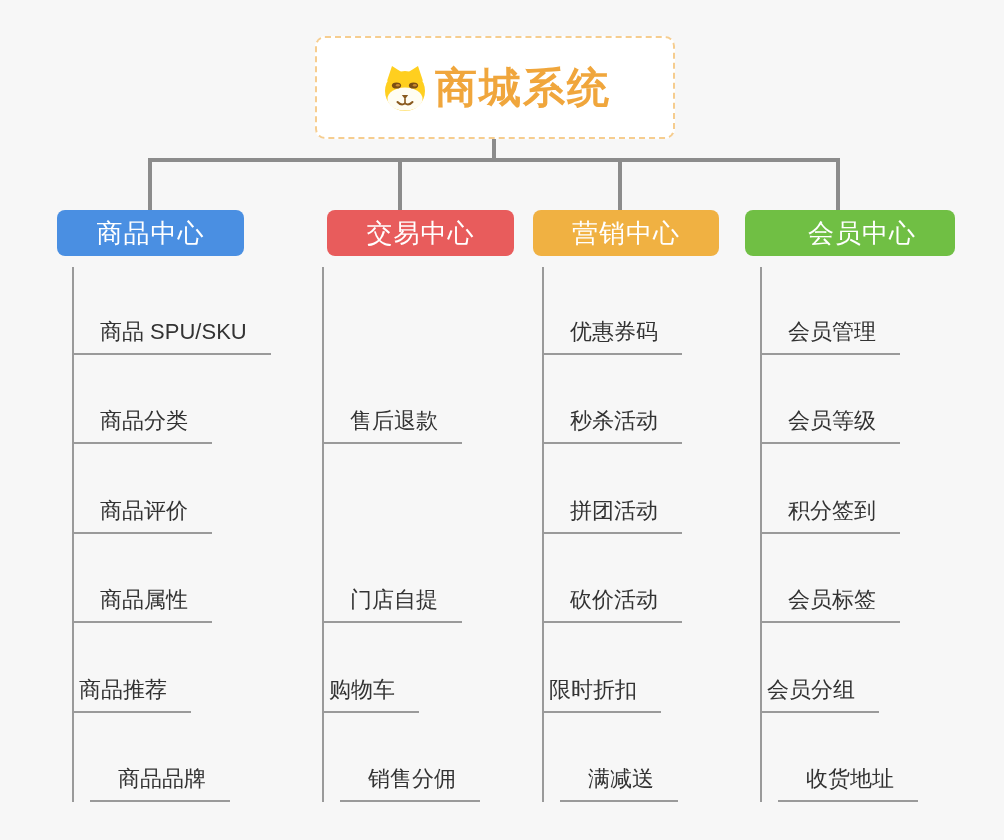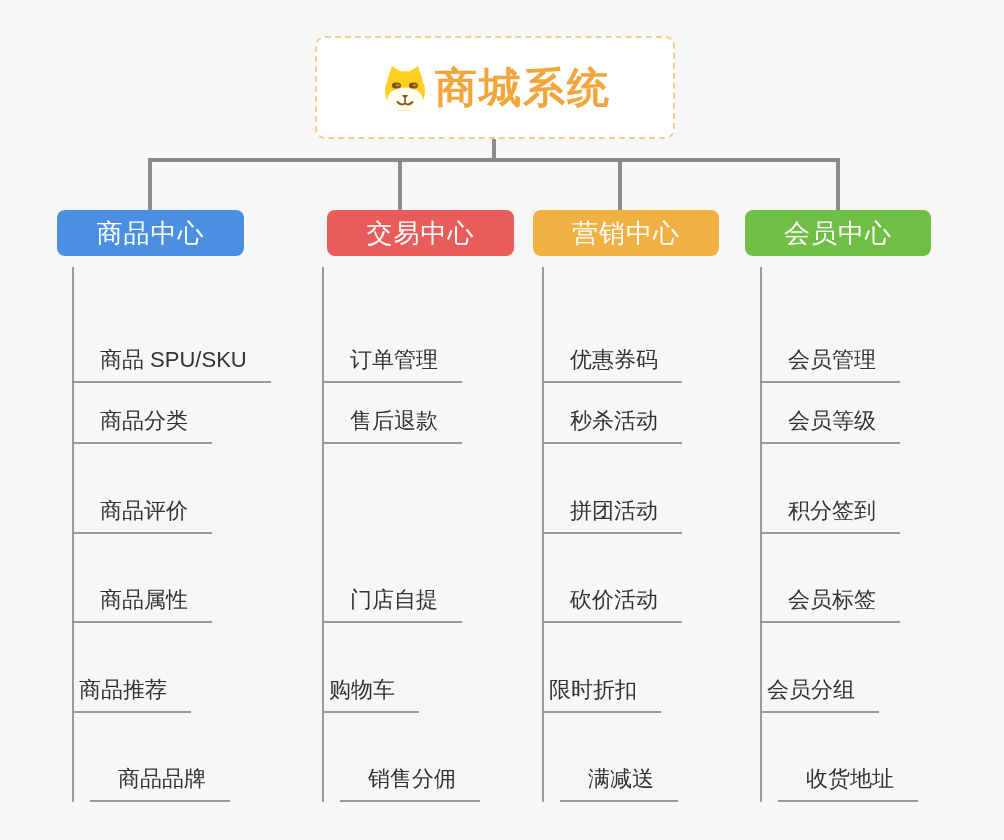--- a/index.html
+++ b/index.html
@@ -50,21 +50,21 @@
   .item{
     position:absolute;
     display:inline-block;
     padding:0 24px 8px 28px;
     border-bottom:2px solid #9a9a9a;
     font-size:22px;line-height:26px;color:#333333;
     white-space:nowrap;
     cursor:pointer;
   }
   .c1{left:72px;} .c2{left:322px;} .c3{left:542px;} .c4{left:760px;}
-  .r1{top:319px;margin-top:28px;} .r2{top:408px;} .r3{top:498px;}
+  .r1{top:319px;} .r2{top:408px;} .r3{top:498px;}
   .r4{top:587px;} .r5{top:677px;padding-left:7px;} .r6{top:766px;margin-left:18px;}
 </style>
 </head>
 <body>
 
 <div class="canvas">
 
   <div class="conn stem"></div>
   <div class="conn bus"></div>
   <div class="conn drop d1"></div>
@@ -87,35 +87,34 @@
         <path d="M26 35 L26 39" stroke="#8a5a1e" stroke-width="1.6" fill="none" stroke-linecap="round"></path>
         <path d="M18.5 38 Q22.2 42 26 39.5 Q29.8 42 33.5 38" stroke="#8a5a1e" stroke-width="2" fill="none" stroke-linecap="round"></path>
       </svg>
     </span>
     <span class="root-title" style="color: rgb(240, 166, 60);">商城系统</span>
   </div>
 
   <div class="branch b1" style="background-color: rgb(74, 143, 226);">商品中心</div>
   <div class="branch b2" style="background-color: rgb(232, 92, 92);">交易中心</div>
   <div class="branch b3" style="background-color: rgb(240, 177, 66);">营销中心</div>
-  <div class="branch b4" style="background-color: rgb(112, 191, 68);">会员中心</div>
+  <div class="branch b4" style="background-color: rgb(112, 191, 68); padding-left: 24px;">会员中心</div>
 
   <div class="vline v1"></div>
   <div class="vline v2"></div>
   <div class="vline v3"></div>
   <div class="vline v4"></div>
 
   <div class="item c1 r1">商品 SPU/SKU</div>
   <div class="item c1 r2">商品分类</div>
   <div class="item c1 r3">商品评价</div>
   <div class="item c1 r4">商品属性</div>
   <div class="item c1 r5">商品推荐</div>
   <div class="item c1 r6">商品品牌</div>
 
-  <div class="item c2 r1">订单管理</div>
   <div class="item c2 r2">售后退款</div>
   <div class="item c2 r4">门店自提</div>
   <div class="item c2 r5">购物车</div>
   <div class="item c2 r6">销售分佣</div>
 
   <div class="item c3 r1">优惠券码</div>
   <div class="item c3 r2">秒杀活动</div>
   <div class="item c3 r3">拼团活动</div>
   <div class="item c3 r4">砍价活动</div>
   <div class="item c3 r5">限时折扣</div>

